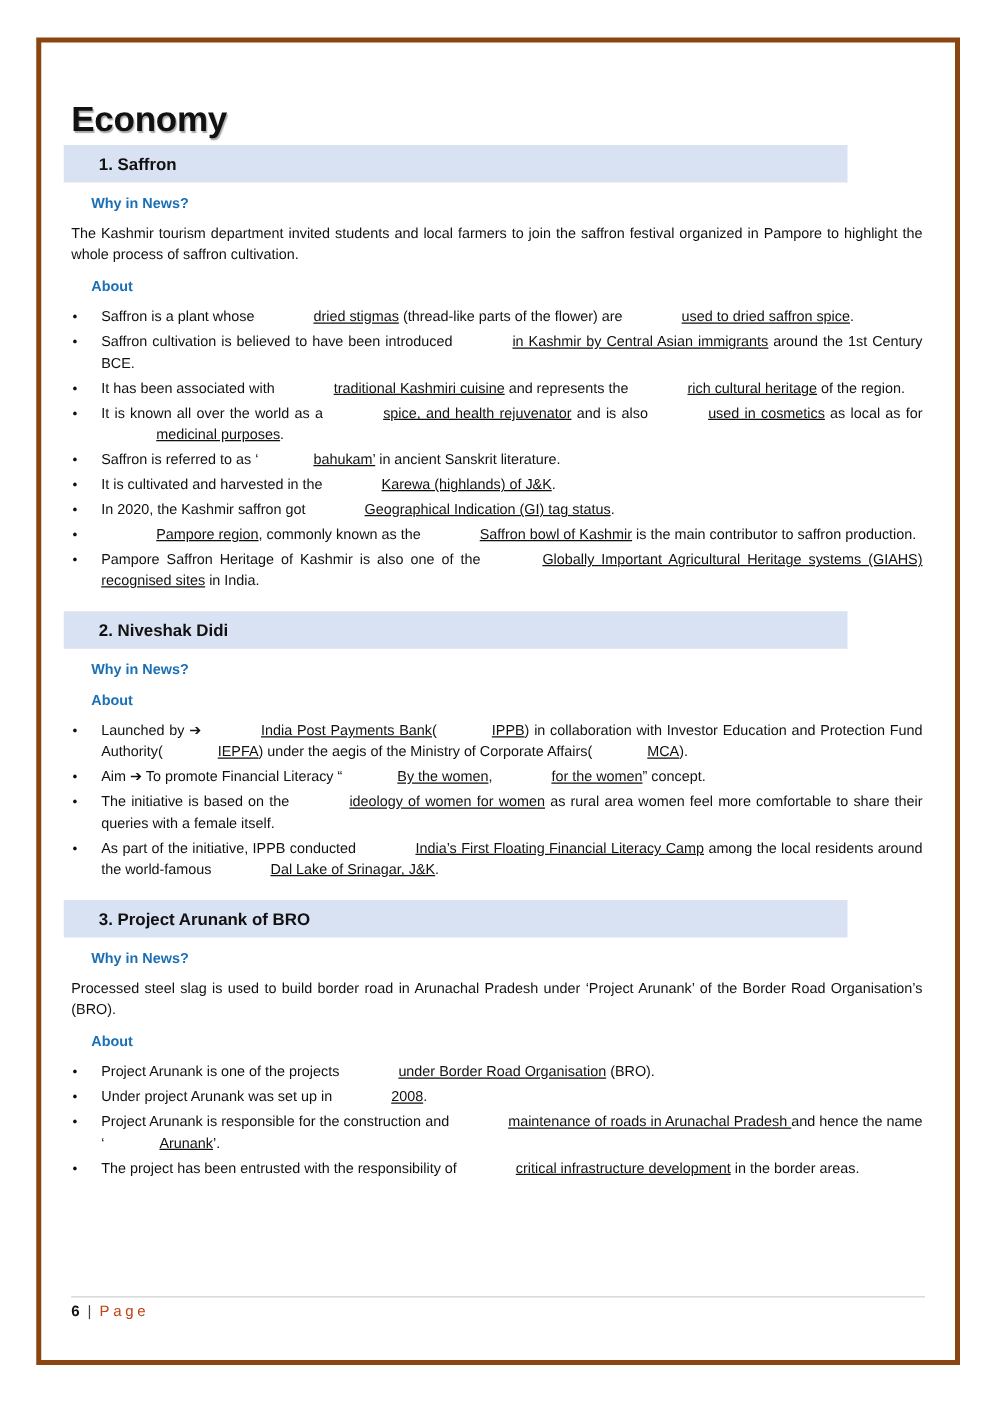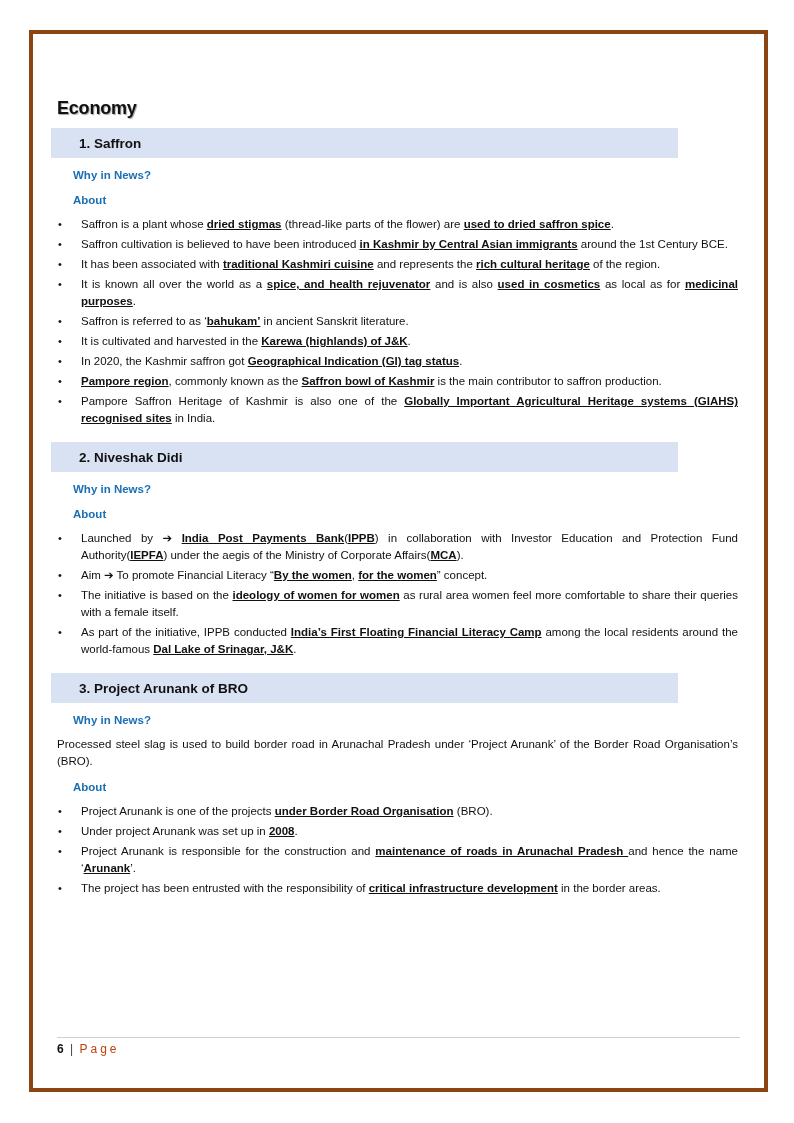--- a/index.html
+++ b/index.html
@@ -1,50 +1,51 @@
 <!DOCTYPE html>
 <html><head>
   <meta charset="utf-8">
   <style>
     html, body { margin: 0; padding: 0; background: #ffffff; }
     body { width: 794px; height: 1123px; position: relative; overflow: hidden;
            font-family: "Liberation Sans", "DejaVu Sans", sans-serif; color: #111; }
     .page-border { position: absolute; left: 29px; top: 30px; width: 731px; height: 1054px;
                    border: 4px solid #8B4513; box-sizing: content-box; }
     .content { position: absolute; left: 57px; top: 78px; width: 681px; }
-    .doc-title { font-size: 18px; font-weight: bold; margin: 16px 0 6px 0; letter-spacing: -0.2px;
+    .doc-title { font-size: 28px; font-weight: bold; margin: 4px 0 6px 0; letter-spacing: -0.2px;
                  text-shadow: 1px 1px 1px rgba(0,0,0,0.35); line-height: 28px; }
     .section-bar { background: #d9e2f3; margin-left: -6px; width: 627px; height: 30px;
                    display: flex; align-items: center; box-sizing: border-box; padding-left: 28px;
                    font-size: 13.5px; font-weight: bold; }
     .sub-head { color: #1a6fb5; font-weight: bold; font-size: 11.5px; margin: 9px 0 8px 16px; line-height: 16px; }
     .para { font-size: 11.5px; line-height: 17px; margin: 0 0 6px 0; text-align: justify; }
     ul.bullets { list-style: none; margin: 0; padding: 0; }
     ul.bullets li { position: relative; padding-left: 24px; font-size: 11.5px; line-height: 17px;
                     margin-bottom: 3px; text-align: justify; }
     ul.bullets li .bullet-dot { position: absolute; left: 1px; top: 0; font-size: 11px; }
-    .em { font-weight: bold; text-decoration: underline; }
+    .em { font-weight: normal; text-decoration: underline; margin-left: 44px; }
     .gap-sec { height: 12px; }
     .footer-line { position: absolute; left: 57px; top: 1037px; width: 683px; height: 1px; background: #d0d0d0; }
     .footer { position: absolute; left: 57px; top: 1042px; font-size: 12px; }
     .footer .num { font-weight: bold; }
     .footer .sep { color: #444; margin: 0 3px; }
     .footer .lbl { color: #c2410c; letter-spacing: 3px; }
   </style>
 </head>
 <body>
 
 <div class="page-border"></div>
 
 <div class="content">
   <h1 class="doc-title">Economy</h1>
 
   <section>
     <div class="section-bar">1. Saffron</div>
     <div class="sub-head">Why in News?</div>
+    <p class="para">The Kashmir tourism department invited students and local farmers to join the saffron festival organized in Pampore to highlight the whole process of saffron cultivation.</p>
     <div class="sub-head">About</div>
     <ul class="bullets">
         <li><span class="bullet-dot">•</span><span>Saffron is a plant whose </span><span class="em">dried stigmas</span><span> (thread-like parts of the flower) are </span><span class="em">used to dried saffron spice</span><span>.</span></li>
         <li><span class="bullet-dot">•</span><span>Saffron cultivation is believed to have been introduced </span><span class="em">in Kashmir by Central Asian immigrants</span><span> around the 1st Century BCE.</span></li>
         <li><span class="bullet-dot">•</span><span>It has been associated with </span><span class="em">traditional Kashmiri cuisine</span><span> and represents the </span><span class="em">rich cultural heritage</span><span> of the region.</span></li>
         <li><span class="bullet-dot">•</span><span>It is known all over the world as a </span><span class="em">spice, and health rejuvenator</span><span> and is also </span><span class="em">used in cosmetics</span><span> as local as for </span><span class="em">medicinal purposes</span><span>.</span></li>
         <li><span class="bullet-dot">•</span><span>Saffron is referred to as ‘</span><span class="em">bahukam’</span><span> in ancient Sanskrit literature.</span></li>
         <li><span class="bullet-dot">•</span><span>It is cultivated and harvested in the </span><span class="em">Karewa (highlands) of J&amp;K</span><span>.</span></li>
         <li><span class="bullet-dot">•</span><span>In 2020, the Kashmir saffron got </span><span class="em">Geographical Indication (GI) tag status</span><span>.</span></li>
         <li><span class="bullet-dot">•</span><span class="em">Pampore region</span><span>, commonly known as the </span><span class="em">Saffron bowl of Kashmir</span><span> is the main contributor to saffron production.</span></li>

